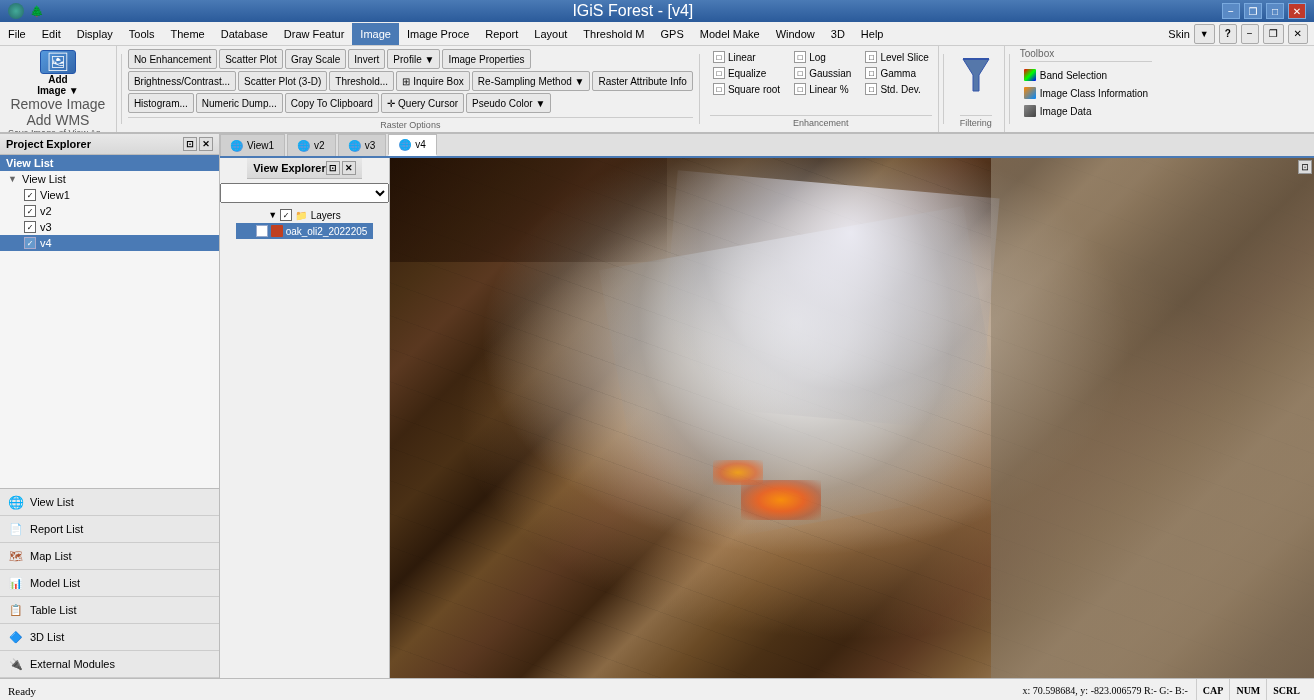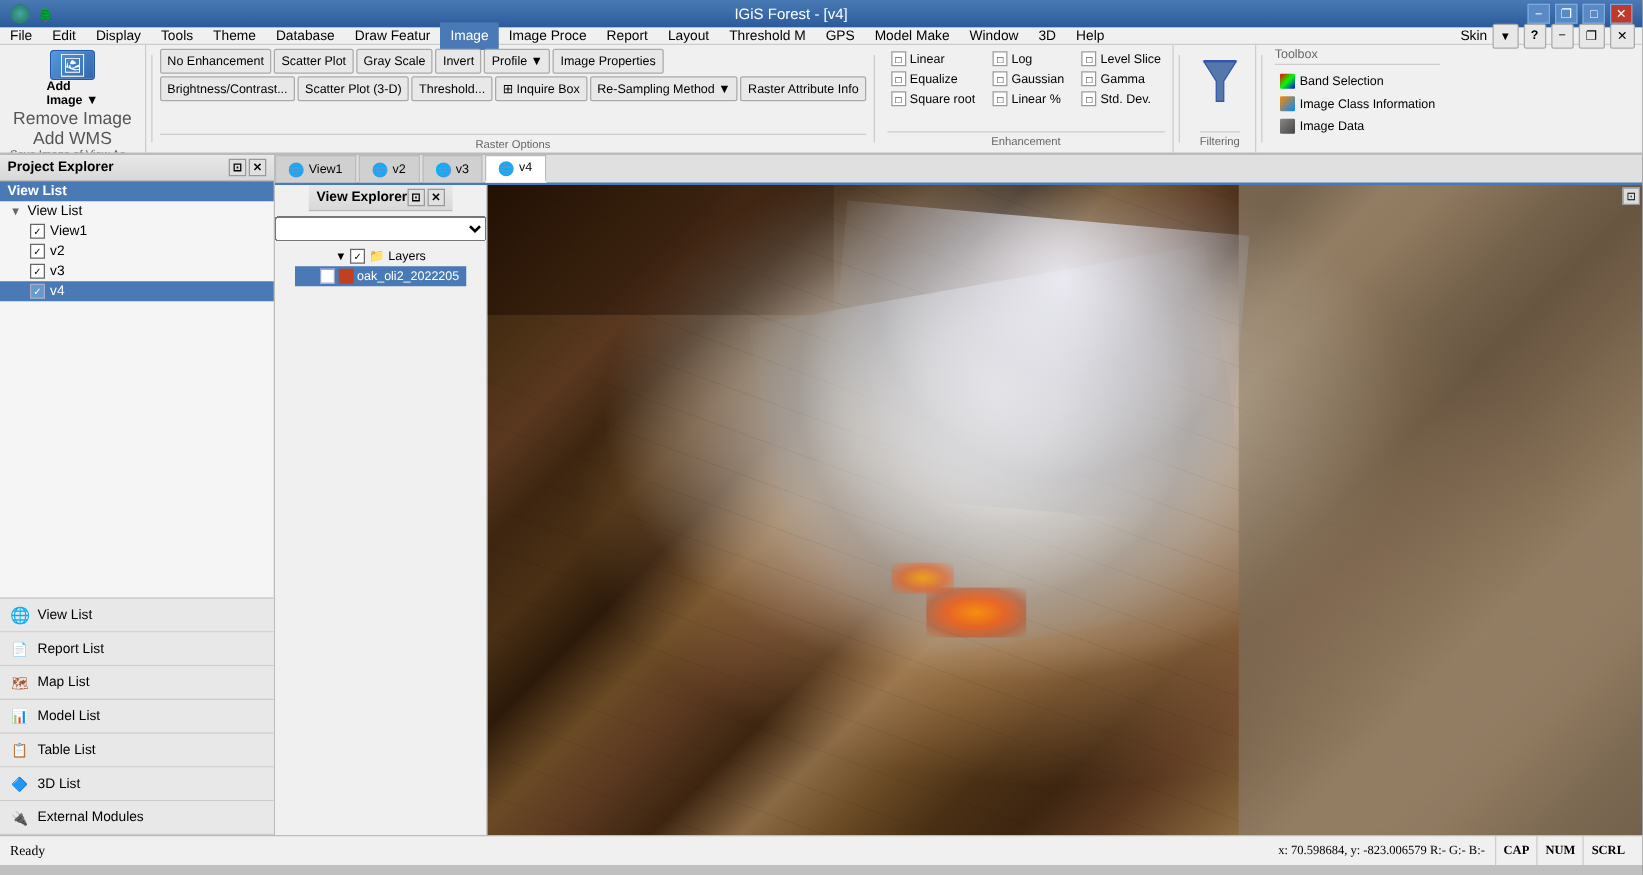--- a/index.html
+++ b/index.html
@@ -6,32 +6,32 @@
     body { width: 1314px; height: 700px; overflow: hidden; font-family: 'Segoe UI', Arial, sans-serif; font-size: 11px; background: #c0c0c0; }
 
     
     #titlebar {
       height: 22px;
       background: linear-gradient(to bottom, #4a7ab5, #2a5a9a);
       display: flex; align-items: center; justify-content: space-between;
       padding: 0 8px; color: white; font-size: 12px;
     }
     #titlebar-left { display: flex; align-items: center; gap: 6px; }
-    #titlebar-center { flex: 1; text-align: center; font-size: 12px; }
+    #titlebar-center { flex: 1; text-align: center; font-size: 16px; }
     #titlebar-right { display: flex; gap: 4px; }
     .title-btn {
       width: 18px; height: 16px; background: #5a8ac5; border: 1px solid #7aaadf;
       color: white; font-size: 10px; cursor: pointer; display: flex; align-items: center; justify-content: center;
     }
     .title-btn.close { background: #c0392b; }
     .app-icon { width: 16px; height: 16px; background: radial-gradient(circle, #4a9, #266); border-radius: 50%; }
 
     
     #menubar {
-      height: 14px;
+      height: 24px;
       background: #f0f0f0;
       display: flex; align-items: center;
       border-bottom: 1px solid #ccc;
     }
     .menu-item {
       padding: 2px 8px; height: 22px; display: flex; align-items: center;
       cursor: pointer; font-size: 11px; color: #000;
     }
     .menu-item.active { background: #4a7ab5; color: white; }
     #menubar-right { margin-left: auto; display: flex; align-items: center; gap: 4px; padding-right: 6px; font-size: 11px; }
@@ -70,21 +70,21 @@
       padding: 4px 8px;
       border-right: 1px solid #ccc;
       justify-content: space-between;
     }
     .add-img-icon {
       width: 36px; height: 36px; background: linear-gradient(135deg, #5599dd, #3366aa);
       border: 1px solid #2255aa; border-radius: 3px;
       display: flex; align-items: center; justify-content: center; color: white; font-size: 18px;
       cursor: pointer;
     }
-    .add-img-label { font-size: 10px; font-weight: bold; color: #000; text-align: left; }
+    .add-img-label { font-size: 10px; font-weight: bold; color: #000; text-align: center; }
     .add-img-sublabel { font-size: 14px; color: #555; cursor: pointer; }
 
     
     .enhance-grid {
       display: grid; grid-template-columns: auto auto auto;
       gap: 2px 8px;
     }
     .enhance-item {
       display: flex; align-items: center; gap: 3px;
       font-size: 10px; cursor: pointer; padding: 1px 3px;
@@ -351,20 +351,27 @@
       <div class="tb-btn">Image Properties</div>
     </div>
     <div class="toolbar-row">
       <div class="tb-btn">Brightness/Contrast...</div>
       <div class="tb-btn">Scatter Plot (3-D)</div>
       <div class="tb-btn">Threshold...</div>
       <div class="tb-btn">⊞ Inquire Box</div>
       <div class="tb-btn">Re-Sampling Method ▼</div>
       <div class="tb-btn">Raster Attribute Info</div>
     </div>
+    <div class="toolbar-row">
+      <div class="tb-btn">Histogram...</div>
+      <div class="tb-btn">Numeric Dump...</div>
+      <div class="tb-btn">Copy To Clipboard</div>
+      <div class="tb-btn">✛ Query Cursor</div>
+      <div class="tb-btn">Pseudo Color ▼</div>
+    </div>
     <div class="toolbar-section-label">Raster Options</div>
   </div>
 
   <div class="v-divider"></div>
 
   <div class="toolbar-section" style="padding: 4px 6px;">
     <div class="enhance-grid">
       <div class="enhance-item">
         <span class="enhance-check">□</span>
         <span>Linear</span>

